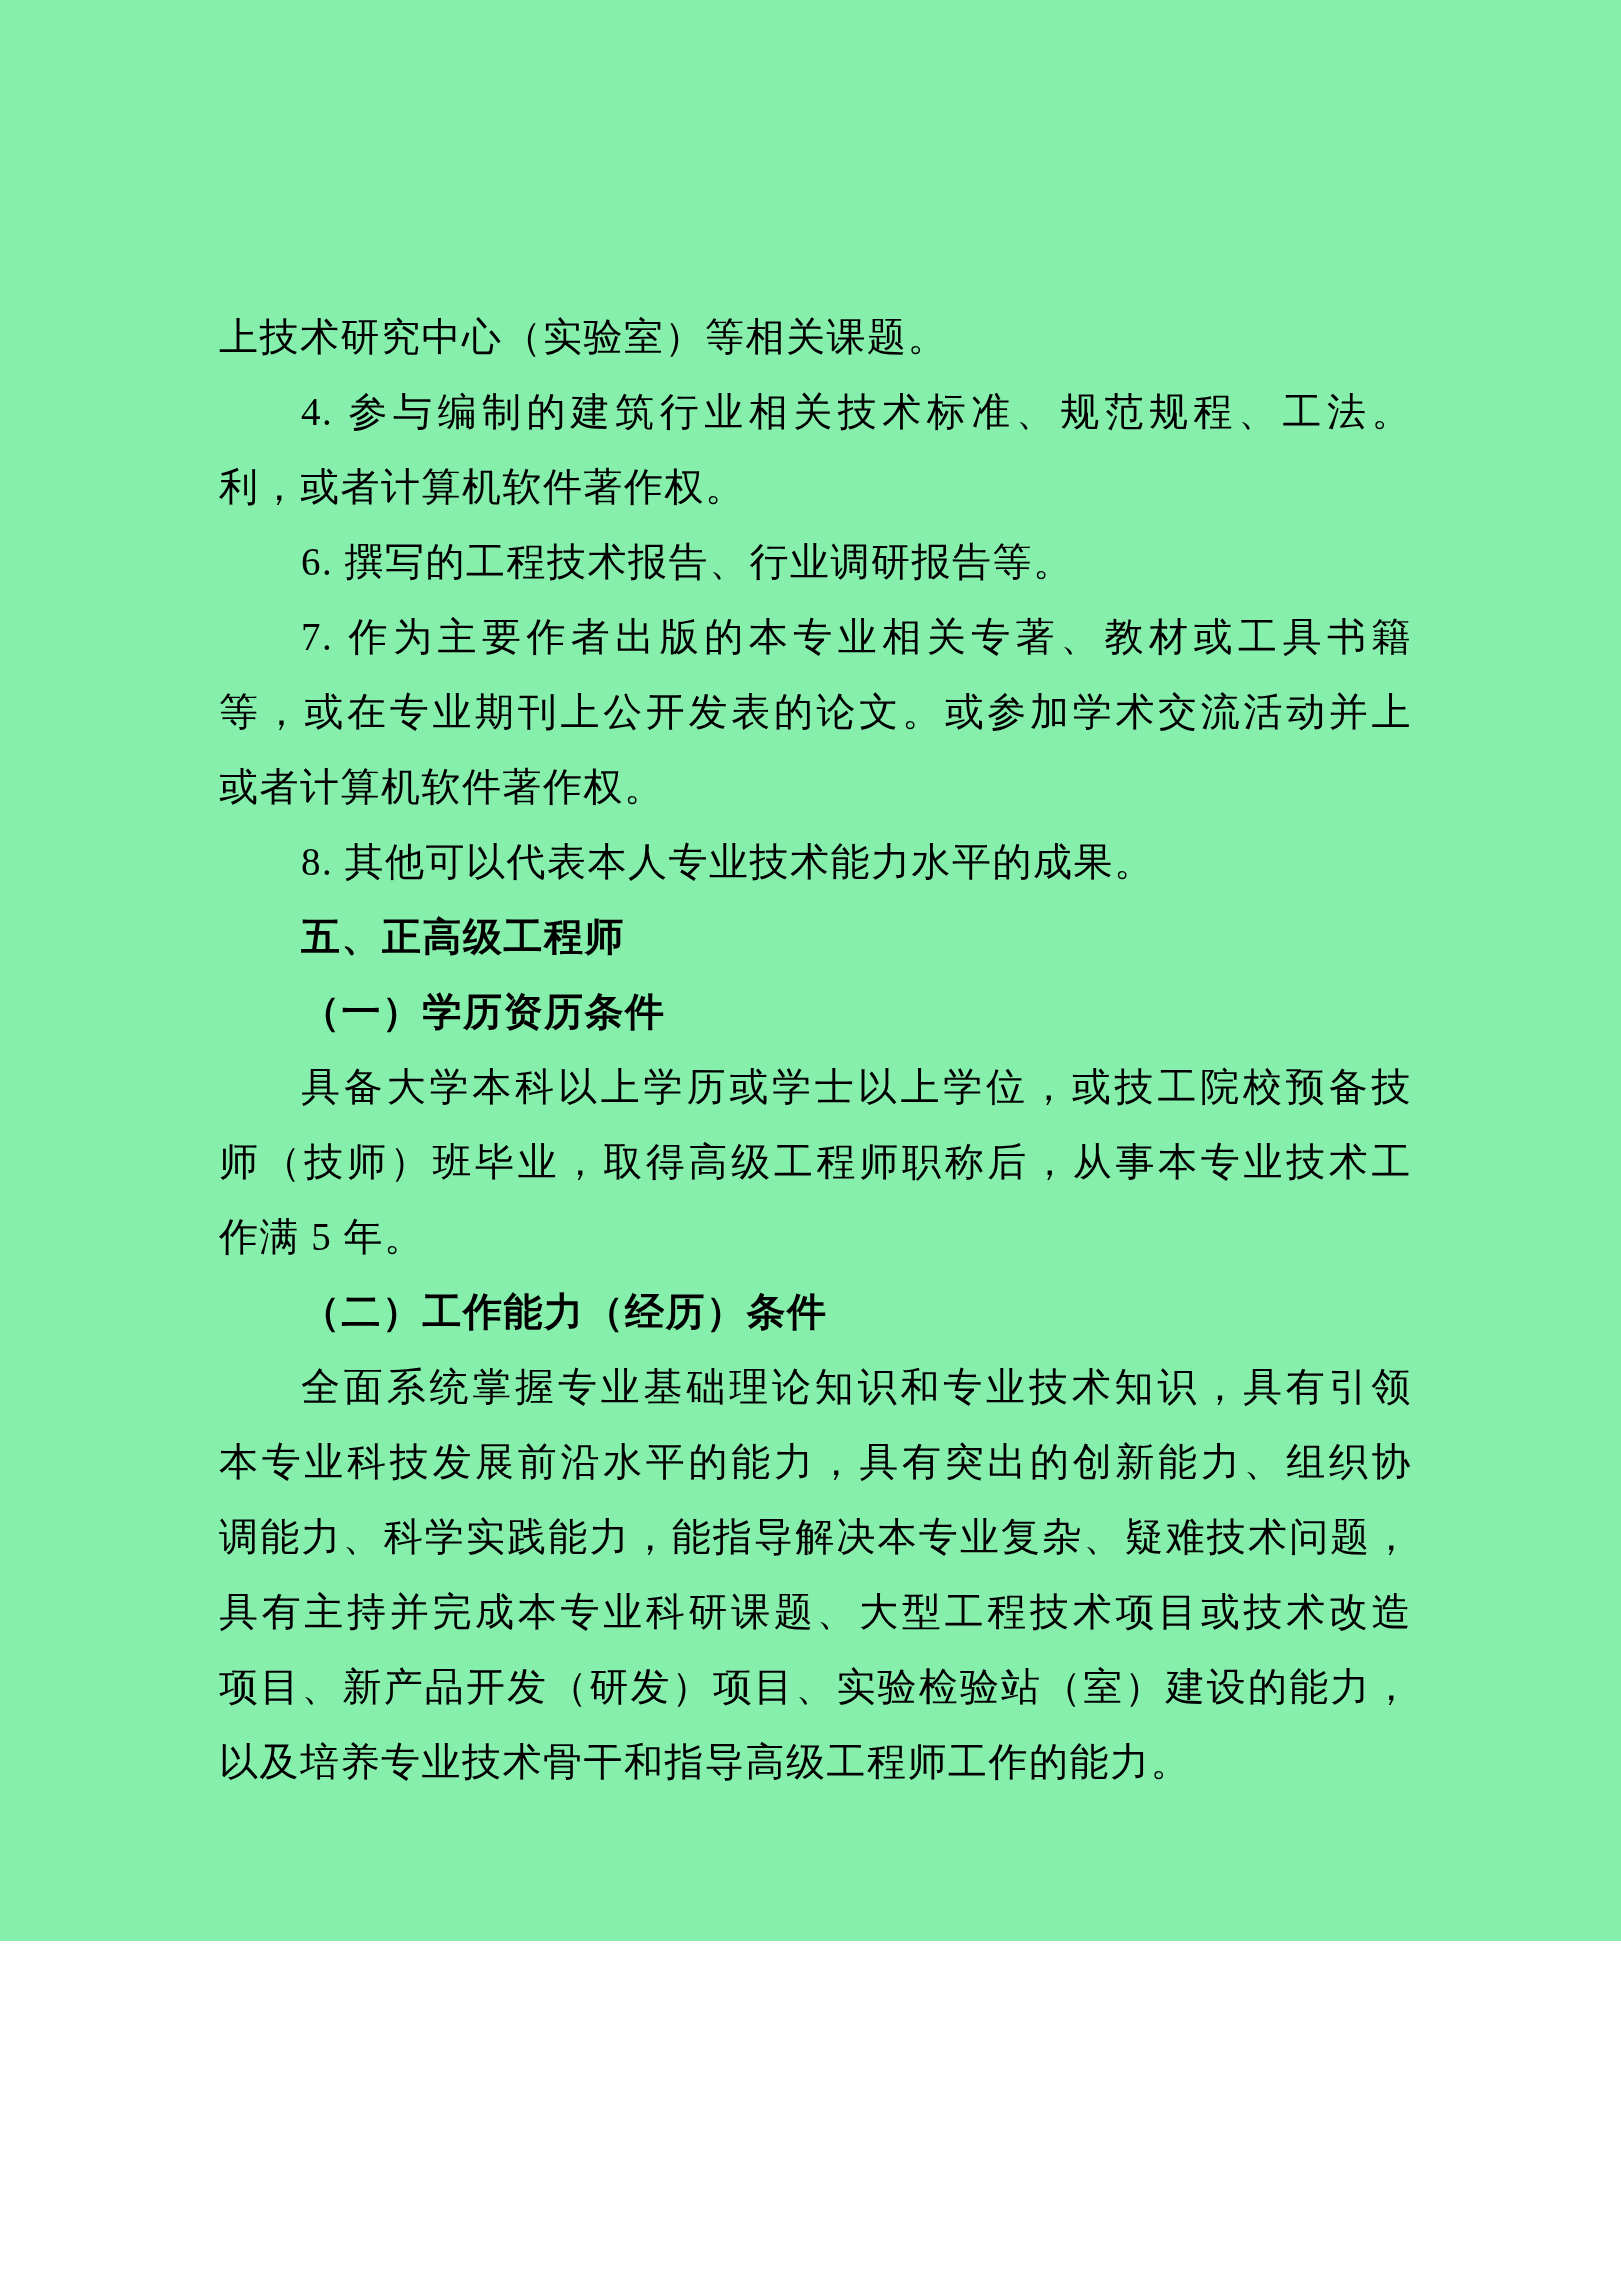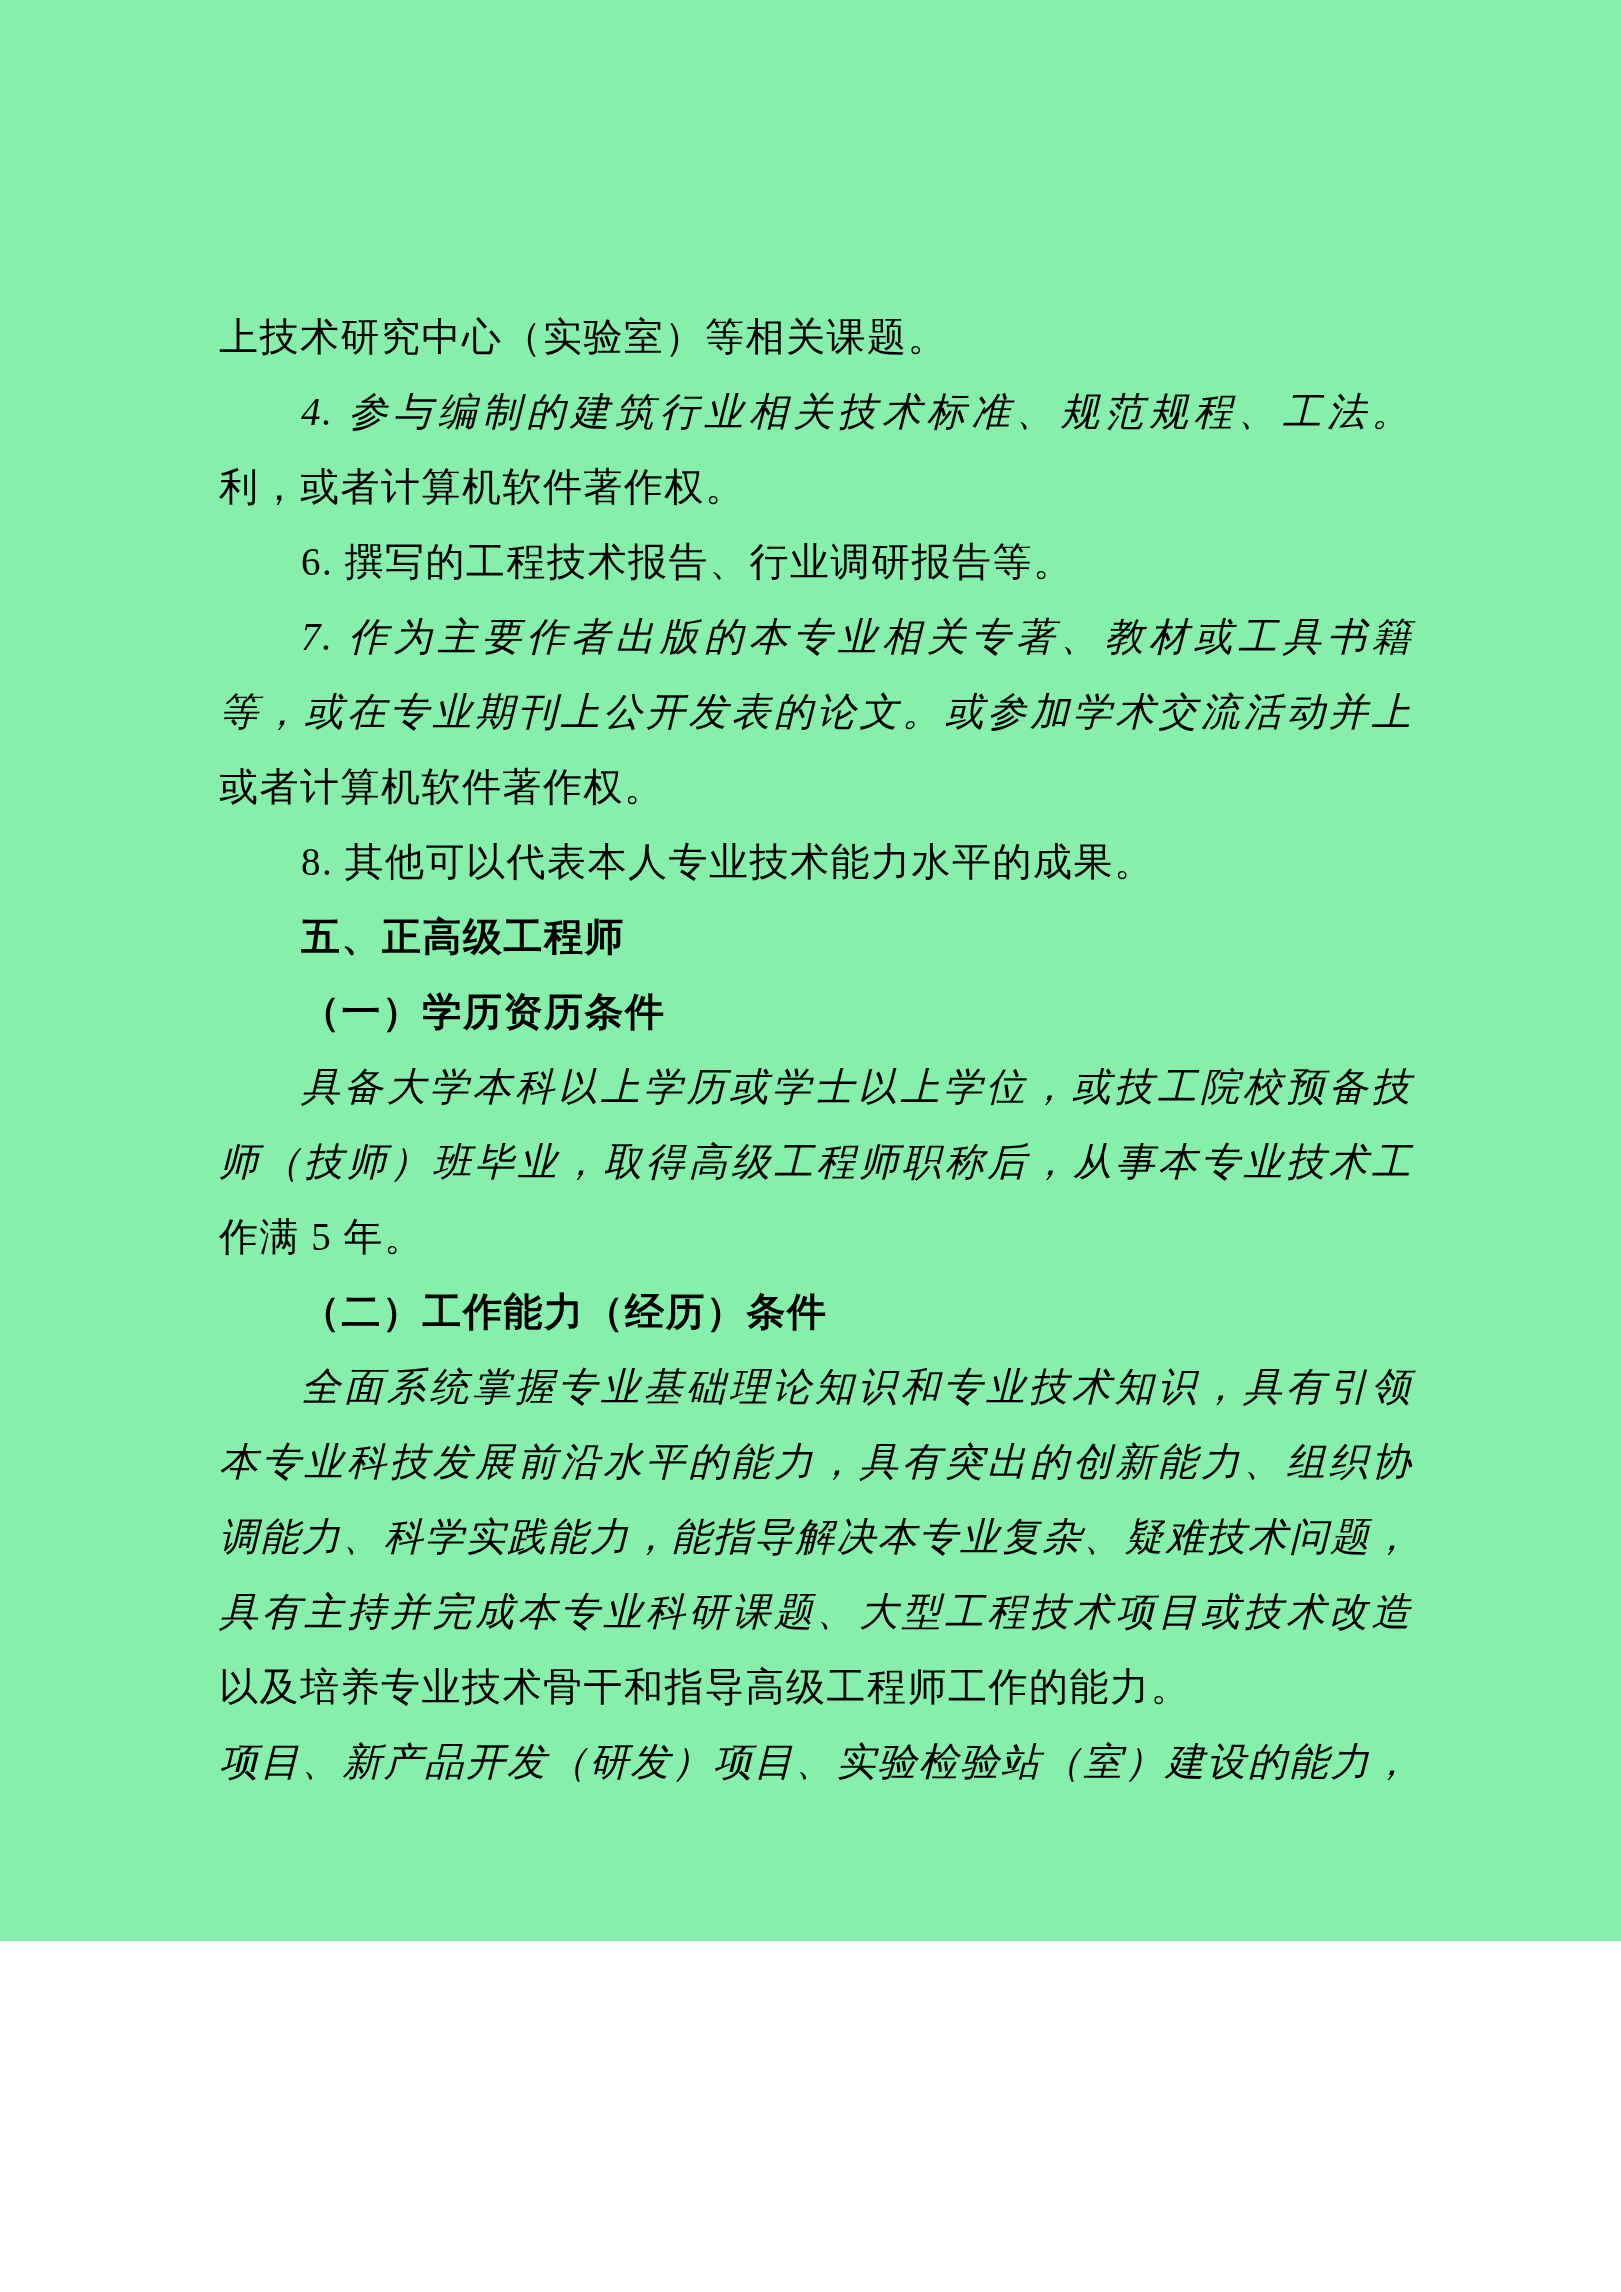--- a/index.html
+++ b/index.html
@@ -27,21 +27,20 @@
     font-size: 39px;
     letter-spacing: 1.5px;
     font-family: "Liberation Serif", "DejaVu Serif", serif;
     color: #000000;
     text-align: left;
     white-space: normal;
   }
   .line.full {
     text-align: justify;
     text-align-last: justify;
-    font-style: italic;
   }
   .line.ind {
     text-indent: 82px;
   }
   .line.bold {
     font-weight: bold;
     font-family: "Liberation Sans", "DejaVu Sans", sans-serif;
   }
   .footer {
     position: absolute;
@@ -72,18 +71,18 @@
       <div class="line ind bold">五、正高级工程师</div>
       <div class="line ind bold">（一）学历资历条件</div>
       <div class="line full ind">具备大学本科以上学历或学士以上学位，或技工院校预备技</div>
       <div class="line full">师（技师）班毕业，取得高级工程师职称后，从事本专业技术工</div>
       <div class="line">作满 5 年。</div>
       <div class="line ind bold">（二）工作能力（经历）条件</div>
       <div class="line full ind">全面系统掌握专业基础理论知识和专业技术知识，具有引领</div>
       <div class="line full">本专业科技发展前沿水平的能力，具有突出的创新能力、组织协</div>
       <div class="line full">调能力、科学实践能力，能指导解决本专业复杂、疑难技术问题，</div>
       <div class="line full">具有主持并完成本专业科研课题、大型工程技术项目或技术改造</div>
+      <div class="line full">项目、新产品开发（研发）项目、实验检验站（室）建设的能力，</div>
       <div class="line">以及培养专业技术骨干和指导高级工程师工作的能力。</div>
-      <div class="line full">项目、新产品开发（研发）项目、实验检验站（室）建设的能力，</div>
     </div>
   <div class="footer">— 12 —</div>
 </div>
 
 
 </body></html>

